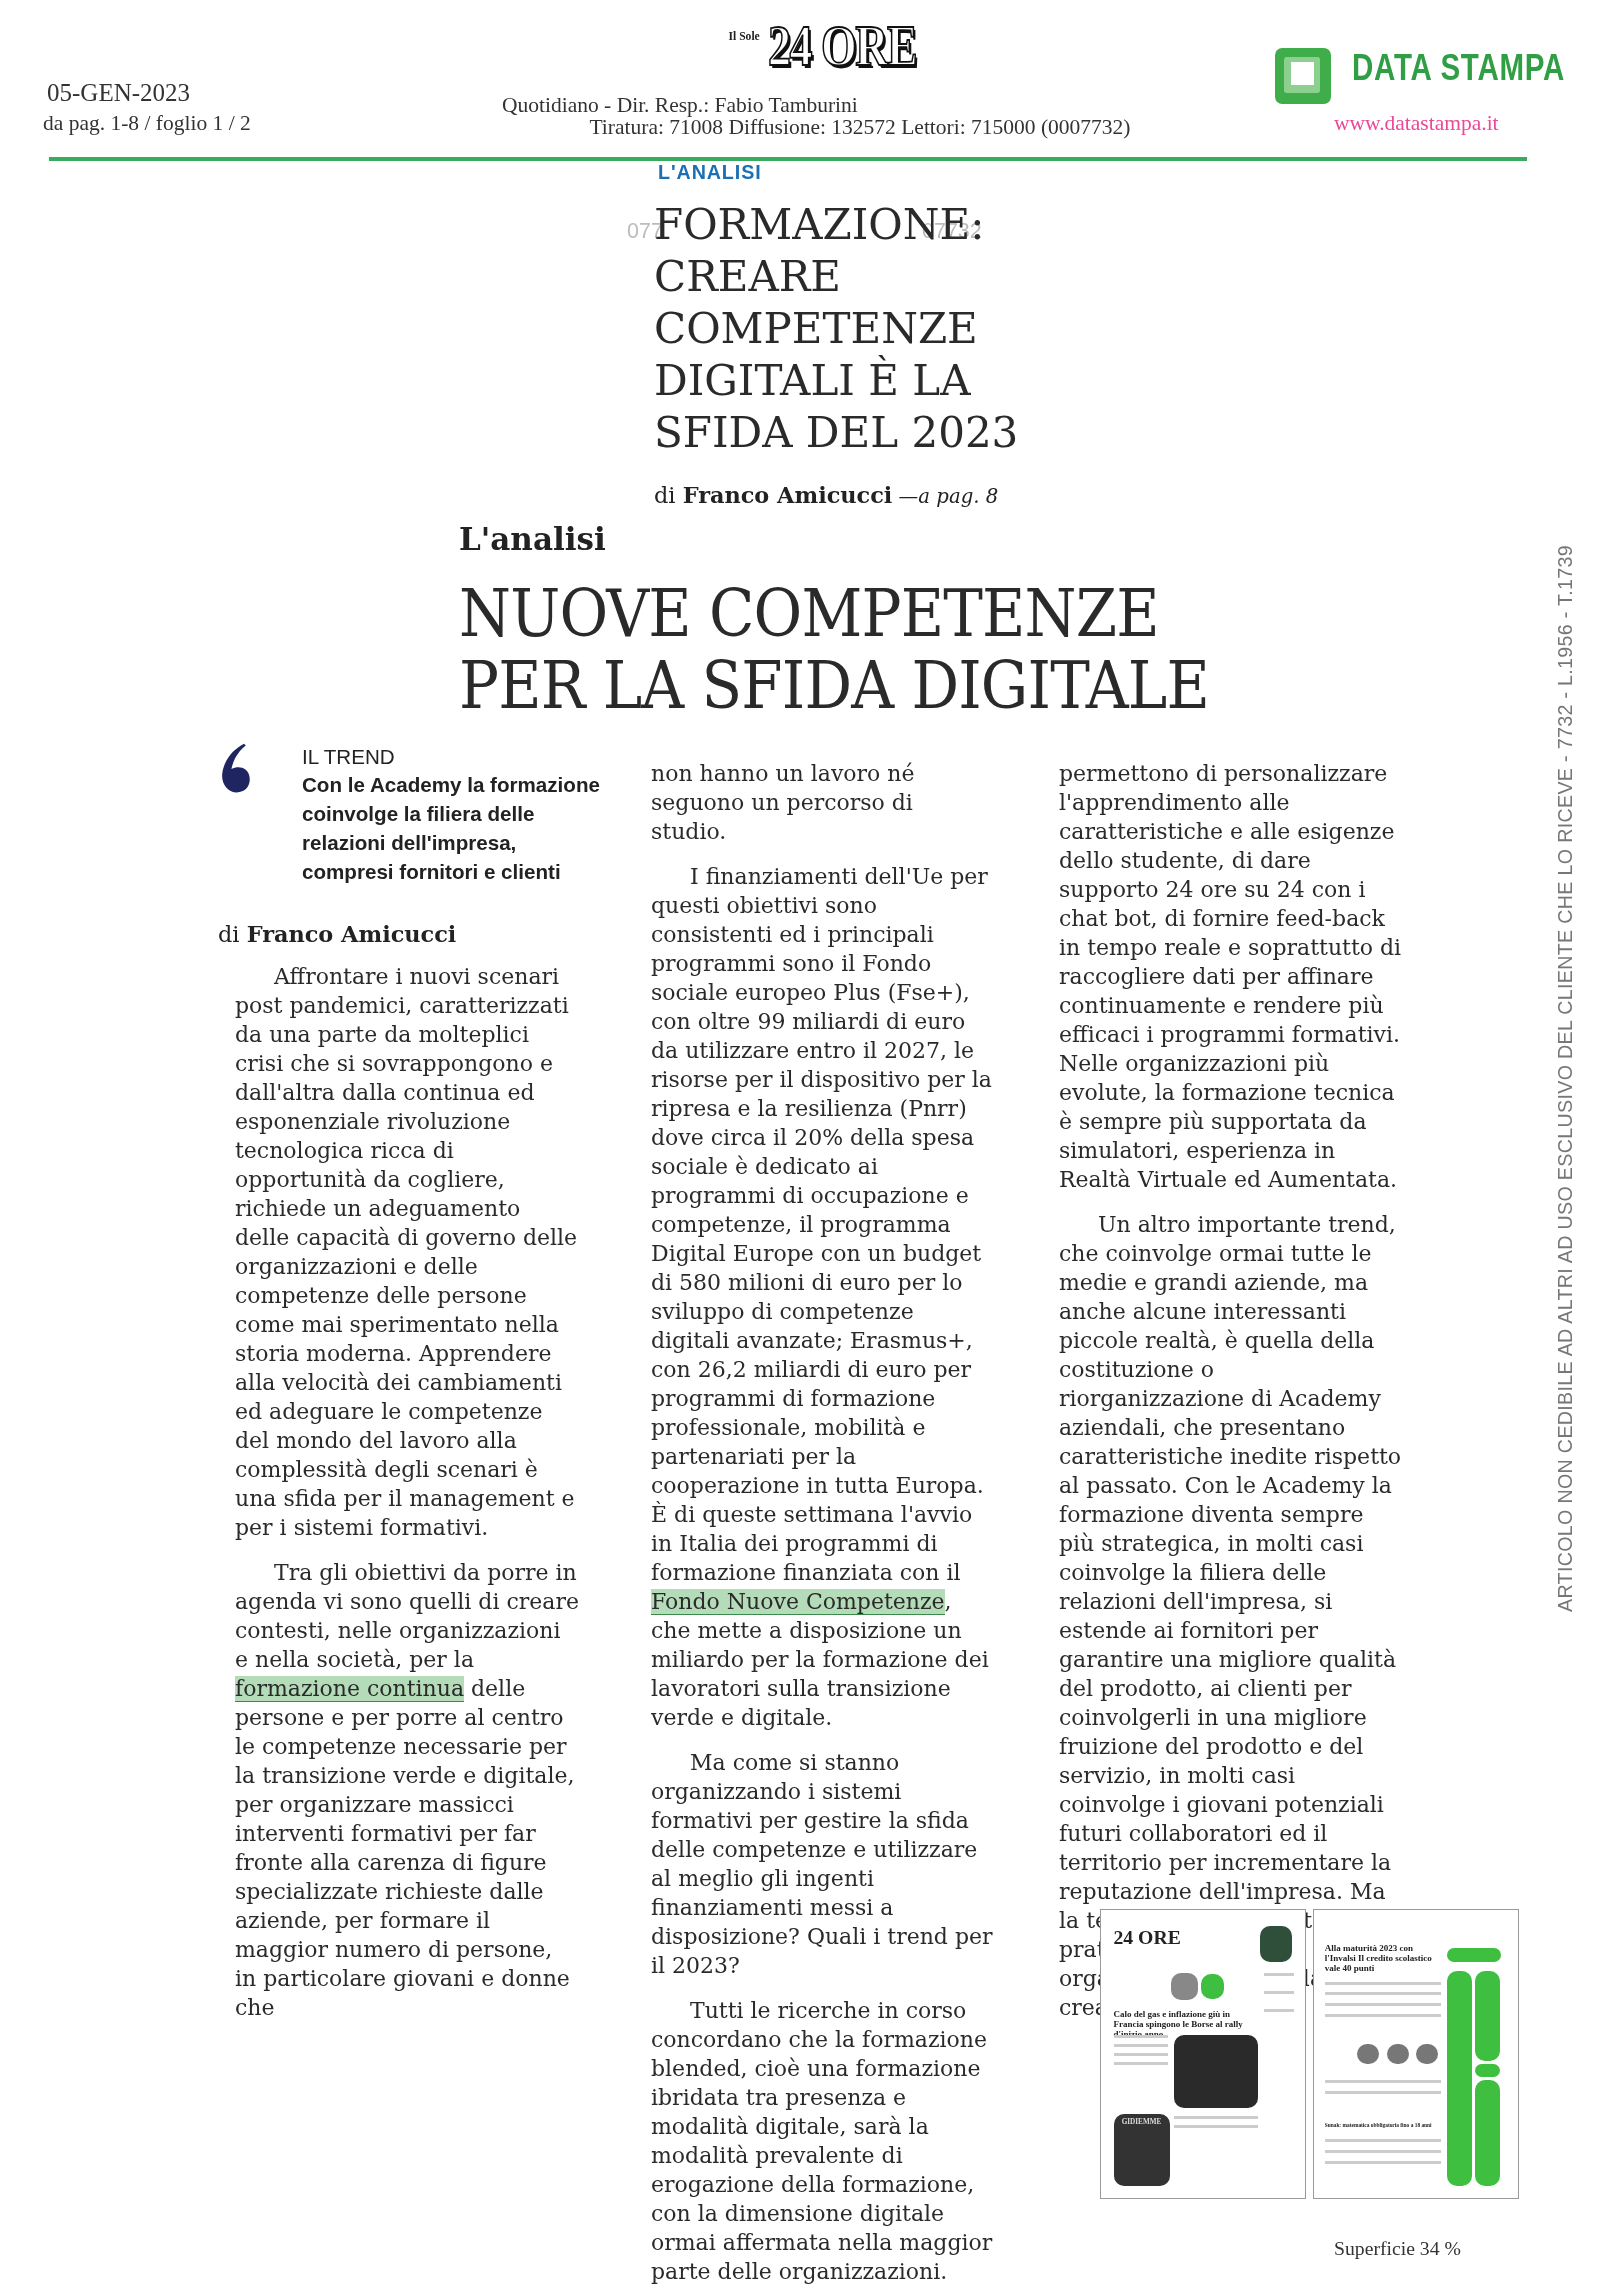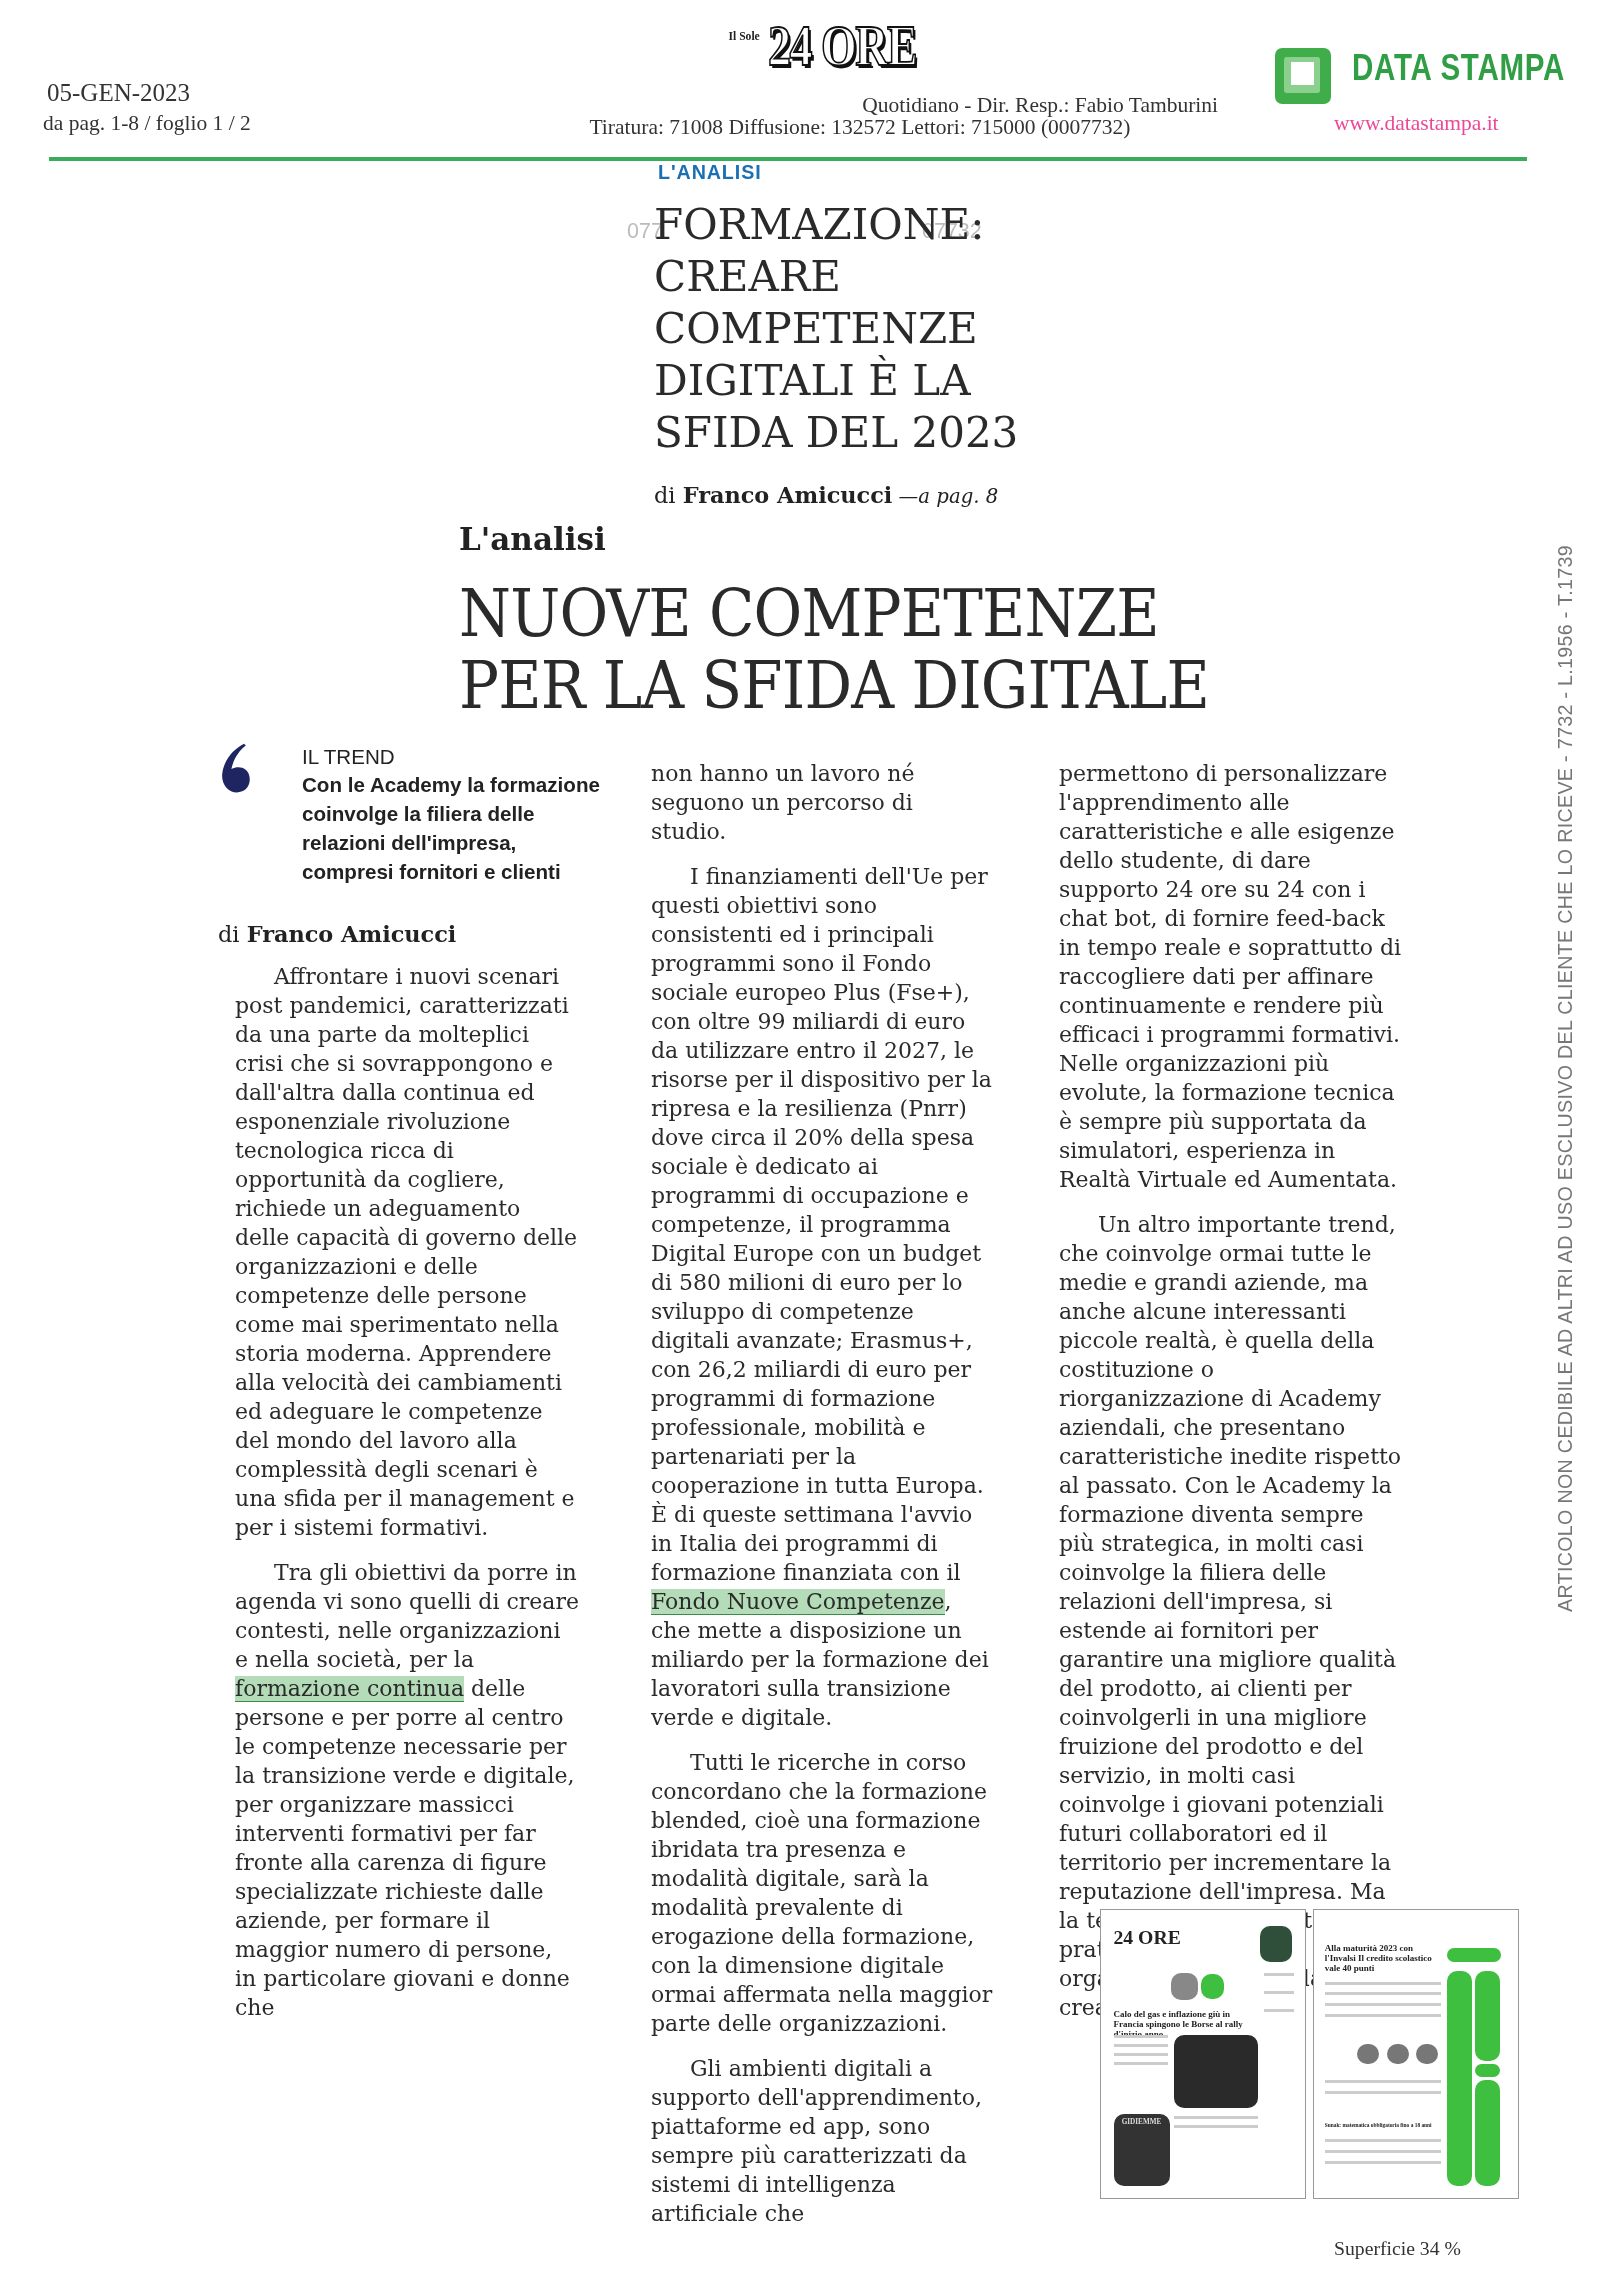--- a/index.html
+++ b/index.html
@@ -9,21 +9,21 @@
     .sans { font-family:"Liberation Sans","DejaVu Sans",sans-serif; }
     .dserif { font-family:"DejaVu Serif","Liberation Serif",serif; }
 
     
     #date { left:47px; top:79px; font-size:25px; color:#333; }
     #pages { left:43px; top:111px; font-size:21.5px; color:#333; }
     #logo-wrap { left:716px; top:19.7px; width:269px; height:66px; }
     #logo-small { position:absolute; left:12.5px; top:10.7px; font-size:11.6px; font-weight:bold; }
     #logo-big { position:absolute; left:52px; top:-5.4px; font-size:56px; font-weight:bold; letter-spacing:-1.8px;
       color:#fff; -webkit-text-stroke:1.8px #111; text-shadow:2.7px 2.7px 0 #111; transform:scaleX(0.82); transform-origin:left; }
-    #pub-line1 { left:502px; top:93px; width:716px; text-align:right; font-size:21.5px; color:#333; }
+    #pub-line1 { left:502px; top:93px; width:716px; text-align:left; font-size:21.5px; color:#333; }
     #pub-line2 { left:502px; top:115px; width:716px; text-align:center; font-size:21.5px; color:#333; }
     #ds-logo { left:1275px; top:48px; width:56px; height:56px; border-radius:7.2px; background:#3fae4a; }
     #ds-logo .inner1 { position:absolute; left:9px; top:9px; width:36px; height:36px; background:#8cd08f; border-radius:2.7px; }
     #ds-logo .inner2 { position:absolute; left:16px; top:14.3px; width:23px; height:23px; background:#fff; }
     #ds-name { left:1352px; top:47px; font-size:36px; font-weight:bold; color:#2f9e44; transform:scaleX(0.82); transform-origin:left; letter-spacing:0.9px; }
     #ds-url { left:1334px; top:111px; font-size:21.5px; color:#ec4899; }
     #rule { left:49px; top:157px; width:1478px; height:3.6px; background:#3aaa5c; }
 
     
     #kicker { left:658px; top:161px; font-size:19.7px; font-weight:bold; color:#1a6fb5; letter-spacing:0.9px; }
@@ -112,20 +112,21 @@
 </div>
 
 <div class="col dserif" id="col1">
   <p>Affrontare i nuovi scenari post pandemici, caratterizzati da una parte da molteplici crisi che si sovrappongono e dall'altra dalla continua ed esponenziale rivoluzione tecnologica ricca di opportunità da cogliere, richiede un adeguamento delle capacità di governo delle organizzazioni e delle competenze delle persone come mai sperimentato nella storia moderna. Apprendere alla velocità dei cambiamenti ed adeguare le competenze del mondo del lavoro alla complessità degli scenari è una sfida per il management e per i sistemi formativi.</p>
   <p><span>Tra gli obiettivi da porre in agenda vi sono quelli di creare contesti, nelle organizzazioni e nella società, per la </span><span class="hl">formazione continua</span><span> delle persone e per porre al centro le competenze necessarie per la transizione verde e digitale, per organizzare massicci interventi formativi per far fronte alla carenza di figure specializzate richieste dalle aziende, per formare il maggior numero di persone, in particolare giovani e donne che</span></p>
 </div>
 
 <div class="col dserif" id="col2">
   <p class="noind">non hanno un lavoro né seguono un percorso di studio.</p>
   <p><span>I finanziamenti dell'Ue per questi obiettivi sono consistenti ed i principali programmi sono il Fondo sociale europeo Plus (Fse+), con oltre 99 miliardi di euro da utilizzare entro il 2027, le risorse per il dispositivo per la ripresa e la resilienza (Pnrr) dove circa il 20% della spesa sociale è dedicato ai programmi di occupazione e competenze, il programma Digital Europe con un budget di 580 milioni di euro per lo sviluppo di competenze digitali avanzate; Erasmus+, con 26,2 miliardi di euro per programmi di formazione professionale, mobilità e partenariati per la cooperazione in tutta Europa. È di queste settimana l'avvio in Italia dei programmi di formazione finanziata con il </span><span class="hl">Fondo Nuove Competenze</span><span>, che mette a disposizione un miliardo per la formazione dei lavoratori sulla transizione verde e digitale.</span></p>
+  <p>Ma come si stanno organizzando i sistemi formativi per gestire la sfida delle competenze e utilizzare al meglio gli ingenti finanziamenti messi a disposizione? Quali i trend per il 2023?</p>
   <p>Tutti le ricerche in corso concordano che la formazione blended, cioè una formazione ibridata tra presenza e modalità digitale, sarà la modalità prevalente di erogazione della formazione, con la dimensione digitale ormai affermata nella maggior parte delle organizzazioni.</p>
   <p>Gli ambienti digitali a supporto dell'apprendimento, piattaforme ed app, sono sempre più caratterizzati da sistemi di intelligenza artificiale che</p>
 </div>
 
 <div class="col dserif" id="col3">
   <p class="noind">permettono di personalizzare l'apprendimento alle caratteristiche e alle esigenze dello studente, di dare supporto 24 ore su 24 con i chat bot, di fornire feed-back in tempo reale e soprattutto di raccogliere dati per affinare continuamente e rendere più efficaci i programmi formativi. Nelle organizzazioni più evolute, la formazione tecnica è sempre più supportata da simulatori, esperienza in Realtà Virtuale ed Aumentata.</p>
   <p>Un altro importante trend, che coinvolge ormai tutte le medie e grandi aziende, ma anche alcune interessanti piccole realtà, è quella della costituzione o riorganizzazione di Academy aziendali, che presentano caratteristiche inedite rispetto al passato. Con le Academy la formazione diventa sempre più strategica, in molti casi coinvolge la filiera delle relazioni dell'impresa, si estende ai fornitori per garantire una migliore qualità del prodotto, ai clienti per coinvolgerli in una migliore fruizione del prodotto e del servizio, in molti casi coinvolge i giovani potenziali futuri collaboratori ed il territorio per incrementare la reputazione dell'impresa. Ma la tendenza più importante, praticata da molte organizzazioni, è quella di creare</p>
 </div>
 
 <div class="abs sans" id="vertical">ARTICOLO NON CEDIBILE AD ALTRI AD USO ESCLUSIVO DEL CLIENTE CHE LO RICEVE - 7732 - L.1956 - T.1739</div>

